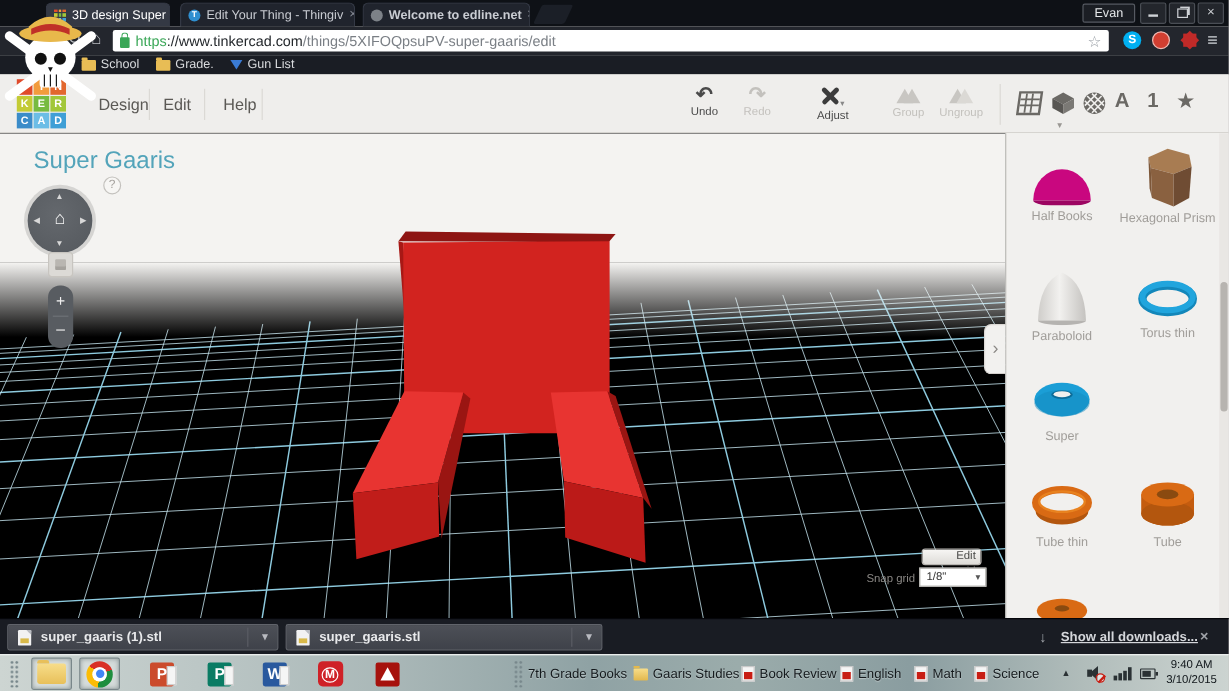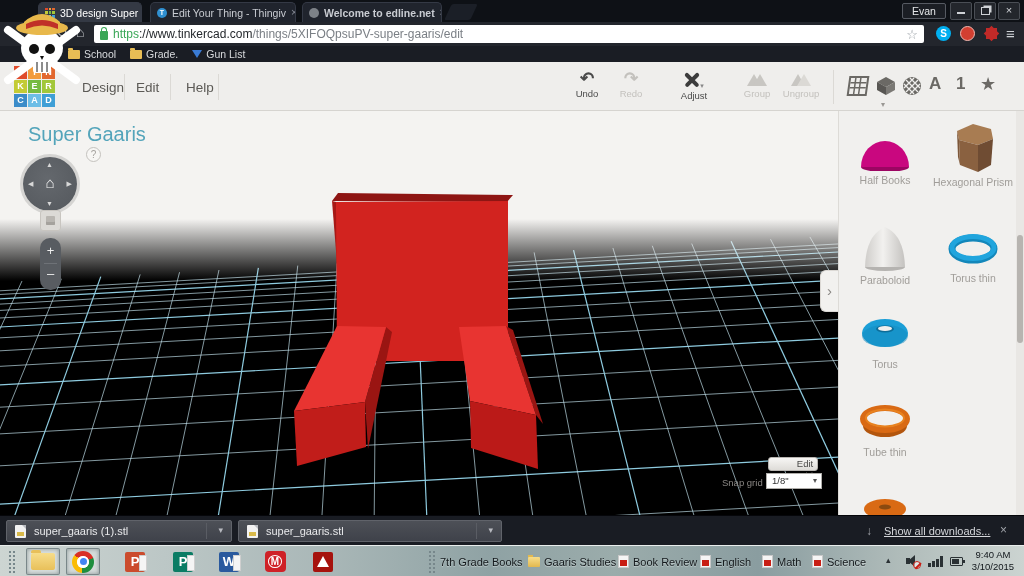--- a/index.html
+++ b/index.html
@@ -91,21 +91,21 @@
 
   
   #shapes-panel { left:838px; top:111px; width:186px; height:404px; background:#f1f0ee; border-left:1px solid #dddbd7; overflow:hidden; }
   .shape-cell { position:absolute; width:86px; text-align:center; }
   .shape-cell svg { display:block; margin:0 auto; }
   .shape-label { font-size:10.5px; color:#a09d99; margin-top:3px; }
   #panel-scroll { position:absolute; right:0; top:0; width:8px; height:404px; background:#e9e7e4; }
   #panel-thumb { position:absolute; right:1px; top:124px; width:6px; height:108px; background:#b7b4b0; border-radius:3px; }
 
   
-  #downloadbar { left:0; top:515px; width:1024px; height:30px; background:#191c23; border-top:1px solid #05060a; }
+  #downloadbar { left:0; top:515px; width:1024px; height:30px; background:#191c23; border-top:1px solid #05060a;font-weight:bold; }
   .dl-item { position:absolute; top:4px; height:22px; background:linear-gradient(#4d5057,#3f424a); border:1px solid #60636a; border-radius:2px; display:flex; align-items:center; color:#e8e9eb; font-size:11px; padding-left:8px; }
   .dl-file-ico { width:11px; height:13px; background:#f2f2f2; border-radius:1px; position:relative; margin-right:8px; }
   .dl-file-ico::after { content:""; position:absolute; right:0; top:0; border:2.5px solid #b9bcc1; border-left-color:transparent; border-bottom-color:transparent; }
   .dl-file-ico::before { content:""; position:absolute; left:2px; bottom:2px; width:7px; height:4px; background:#d8b94a; }
   .dl-sep { position:absolute; right:24px; top:2px; width:1px; height:16px; background:#5a5d64; }
   .dl-arrow { position:absolute; right:8px; top:4px; color:#b8bac0; font-size:9px; }
   #dl-show-all { position:absolute; left:884px; top:9px; color:#d4d6da; font-size:11px; text-decoration:underline; }
   #dl-down-ico { position:absolute; left:866px; top:8px; color:#9fa2a8; font-size:12px; }
   #dl-close { position:absolute; left:1000px; top:7px; color:#9fa2a8; font-size:12px; }
 
@@ -437,29 +437,38 @@
     <div class="shape-label">Torus thin</div>
   </div>
   <div class="shape-cell" style="left:3px;top:200px">
     <svg width="56" height="44" viewBox="0 0 56 44">
       <ellipse cx="28" cy="22" rx="23" ry="14" fill="#1b9ed6"></ellipse>
       <ellipse cx="28" cy="25" rx="23" ry="11" fill="#1489bd" opacity="0.5"></ellipse>
       <ellipse cx="28" cy="22" rx="23" ry="14" fill="none"></ellipse>
       <ellipse cx="28" cy="18" rx="9" ry="3.5" fill="#0d6d99"></ellipse>
       <ellipse cx="28" cy="17.5" rx="7" ry="2.5" fill="#f1f0ee"></ellipse>
     </svg>
-    <div class="shape-label">Torus</div>
+    <div class="shape-label">Super</div>
   </div>
   <div class="shape-cell" style="left:3px;top:288px">
     <svg width="56" height="44" viewBox="0 0 56 44">
       <path d="M6,20 A22,11 0 0 0 50,20 L50,27 A22,11 0 0 1 6,27 Z" fill="#b3560e"></path>
       <ellipse cx="28" cy="20" rx="22" ry="11" fill="none" stroke="#d96a14" stroke-width="6"></ellipse>
       <ellipse cx="28" cy="19" rx="19" ry="8.5" fill="none" stroke="#e8821f" stroke-width="2"></ellipse>
     </svg>
     <div class="shape-label">Tube thin</div>
+  </div>
+  <div class="shape-cell" style="left:91px;top:284px">
+    <svg width="56" height="48" viewBox="0 0 56 48">
+      <path d="M6,17 L6,33 A22,10 0 0 0 50,33 L50,17 Z" fill="#c45c0f"></path>
+      <ellipse cx="28" cy="33" rx="22" ry="10" fill="#b3560e"></ellipse>
+      <ellipse cx="28" cy="17" rx="22" ry="10" fill="#d96a14"></ellipse>
+      <ellipse cx="28" cy="17" rx="9" ry="4" fill="#8a4a10"></ellipse>
+    </svg>
+    <div class="shape-label">Tube</div>
   </div>
   <div class="shape-cell" style="left:3px;top:382px">
     <svg width="56" height="26" viewBox="0 0 56 26">
       <ellipse cx="28" cy="16" rx="21" ry="10" fill="#d96a14"></ellipse>
       <ellipse cx="28" cy="14" rx="6" ry="2.6" fill="#8a4a10"></ellipse>
     </svg>
   </div>
   <div id="panel-scroll">
     <div id="panel-thumb"></div>
   </div>

